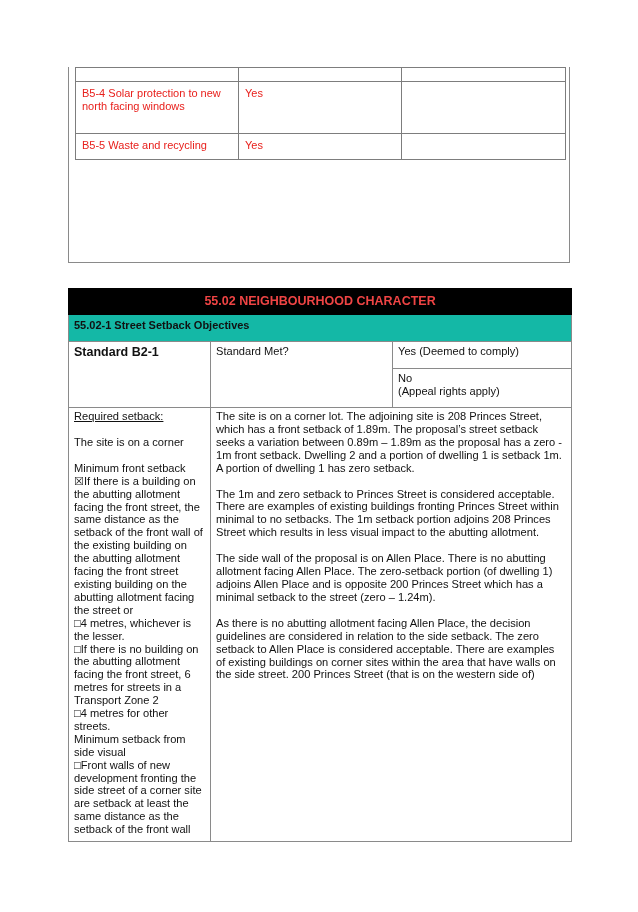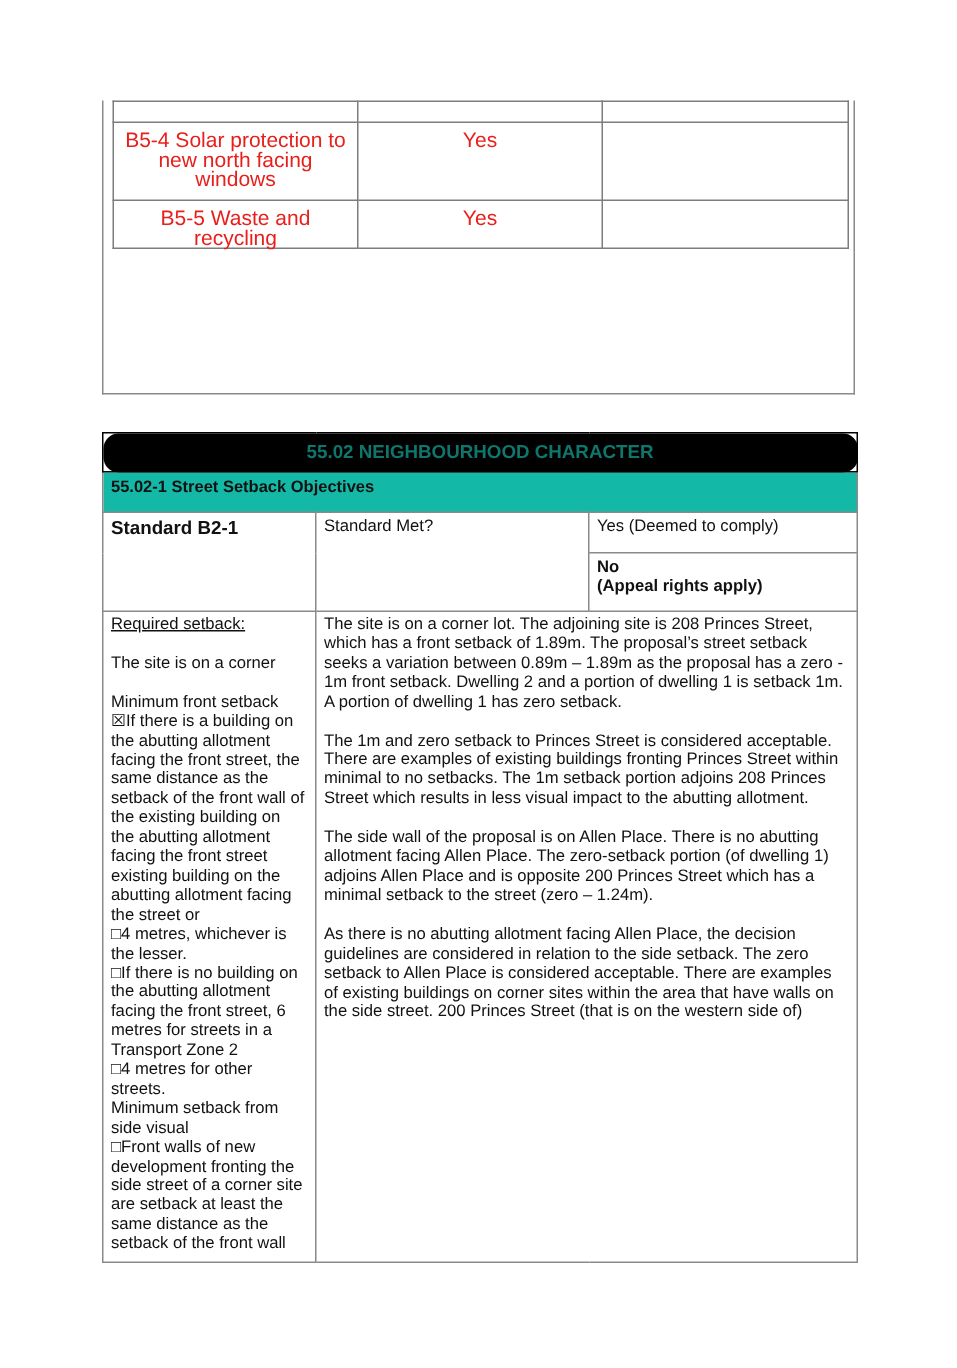--- a/index.html
+++ b/index.html
@@ -1,35 +1,35 @@
 <!DOCTYPE html>
 <html><head>
   <meta charset="utf-8">
   <style>
     html, body { margin:0; padding:0; background:#ffffff; }
     body { width:638px; height:912px; position:relative; font-family:"Liberation Sans", sans-serif; color:#111; overflow:hidden; }
 
     .outer-box { position:absolute; left:68px; top:67px; width:502px; height:196px; border:1px solid #8a8a8a; border-top:none; box-sizing:border-box; }
     table.top { position:absolute; left:75px; top:67px; width:490px; border-collapse:collapse; table-layout:fixed; }
-    table.top td { border:1.5px solid #7d7d7d; vertical-align:top; font-size:14px; line-height:13px; color:#e8201c; padding:5px 6px 0 6px; box-sizing:border-box;text-align:center; }
+    table.top td { border:1.5px solid #7d7d7d; vertical-align:top; font-size:11px; line-height:13px; color:#e8201c; padding:5px 6px 0 6px; box-sizing:border-box; }
     table.top col.c1 { width:163px; }
     table.top col.c2 { width:163px; }
     table.top col.c3 { width:164px; }
 
     table.main { position:absolute; left:68px; top:288px; width:503px; border-collapse:collapse; table-layout:fixed; }
     table.main td { border:1px solid #8a8a8a; vertical-align:top; font-size:11.1px; line-height:12.9px; padding:0 5px; box-sizing:border-box; }
     table.main col.m1 { width:142px; }
     table.main col.m2 { width:182px; }
     table.main col.m3 { width:179px; }
-    .hdr { background:#000; color:#0f766e; text-align:center; font-weight:bold; font-size:12.5px !important; height:26px; vertical-align:middle !important; border-color:#000 !important;border-radius:10px; }
+    .hdr { background:#000; color:#ef4444; text-align:center; font-weight:bold; font-size:12.5px !important; height:26px; vertical-align:middle !important; border-color:#000 !important; }
     .sub { background:#14b8a6; font-weight:bold; font-size:11px !important; height:27px; padding-top:4px !important; }
     .std { font-weight:bold; font-size:12.5px !important; padding-top:4px !important; }
     .met { padding-top:3px !important; }
     .yes { height:27px; padding-top:3px !important; }
-    .no { font-weight:bold; padding-top:3px !important; height:39px; }
+    .no { font-weight:normal; padding-top:3px !important; height:39px; }
     .left-col { padding-top:2px !important; height:434px; }
     .right-col { padding-top:2px !important;margin-left:16px; }
     .u { text-decoration:underline; }
     p { margin:0; }
     .gap { height:13px; }
   </style>
 </head>
 <body>
 
 <div class="outer-box"></div>

